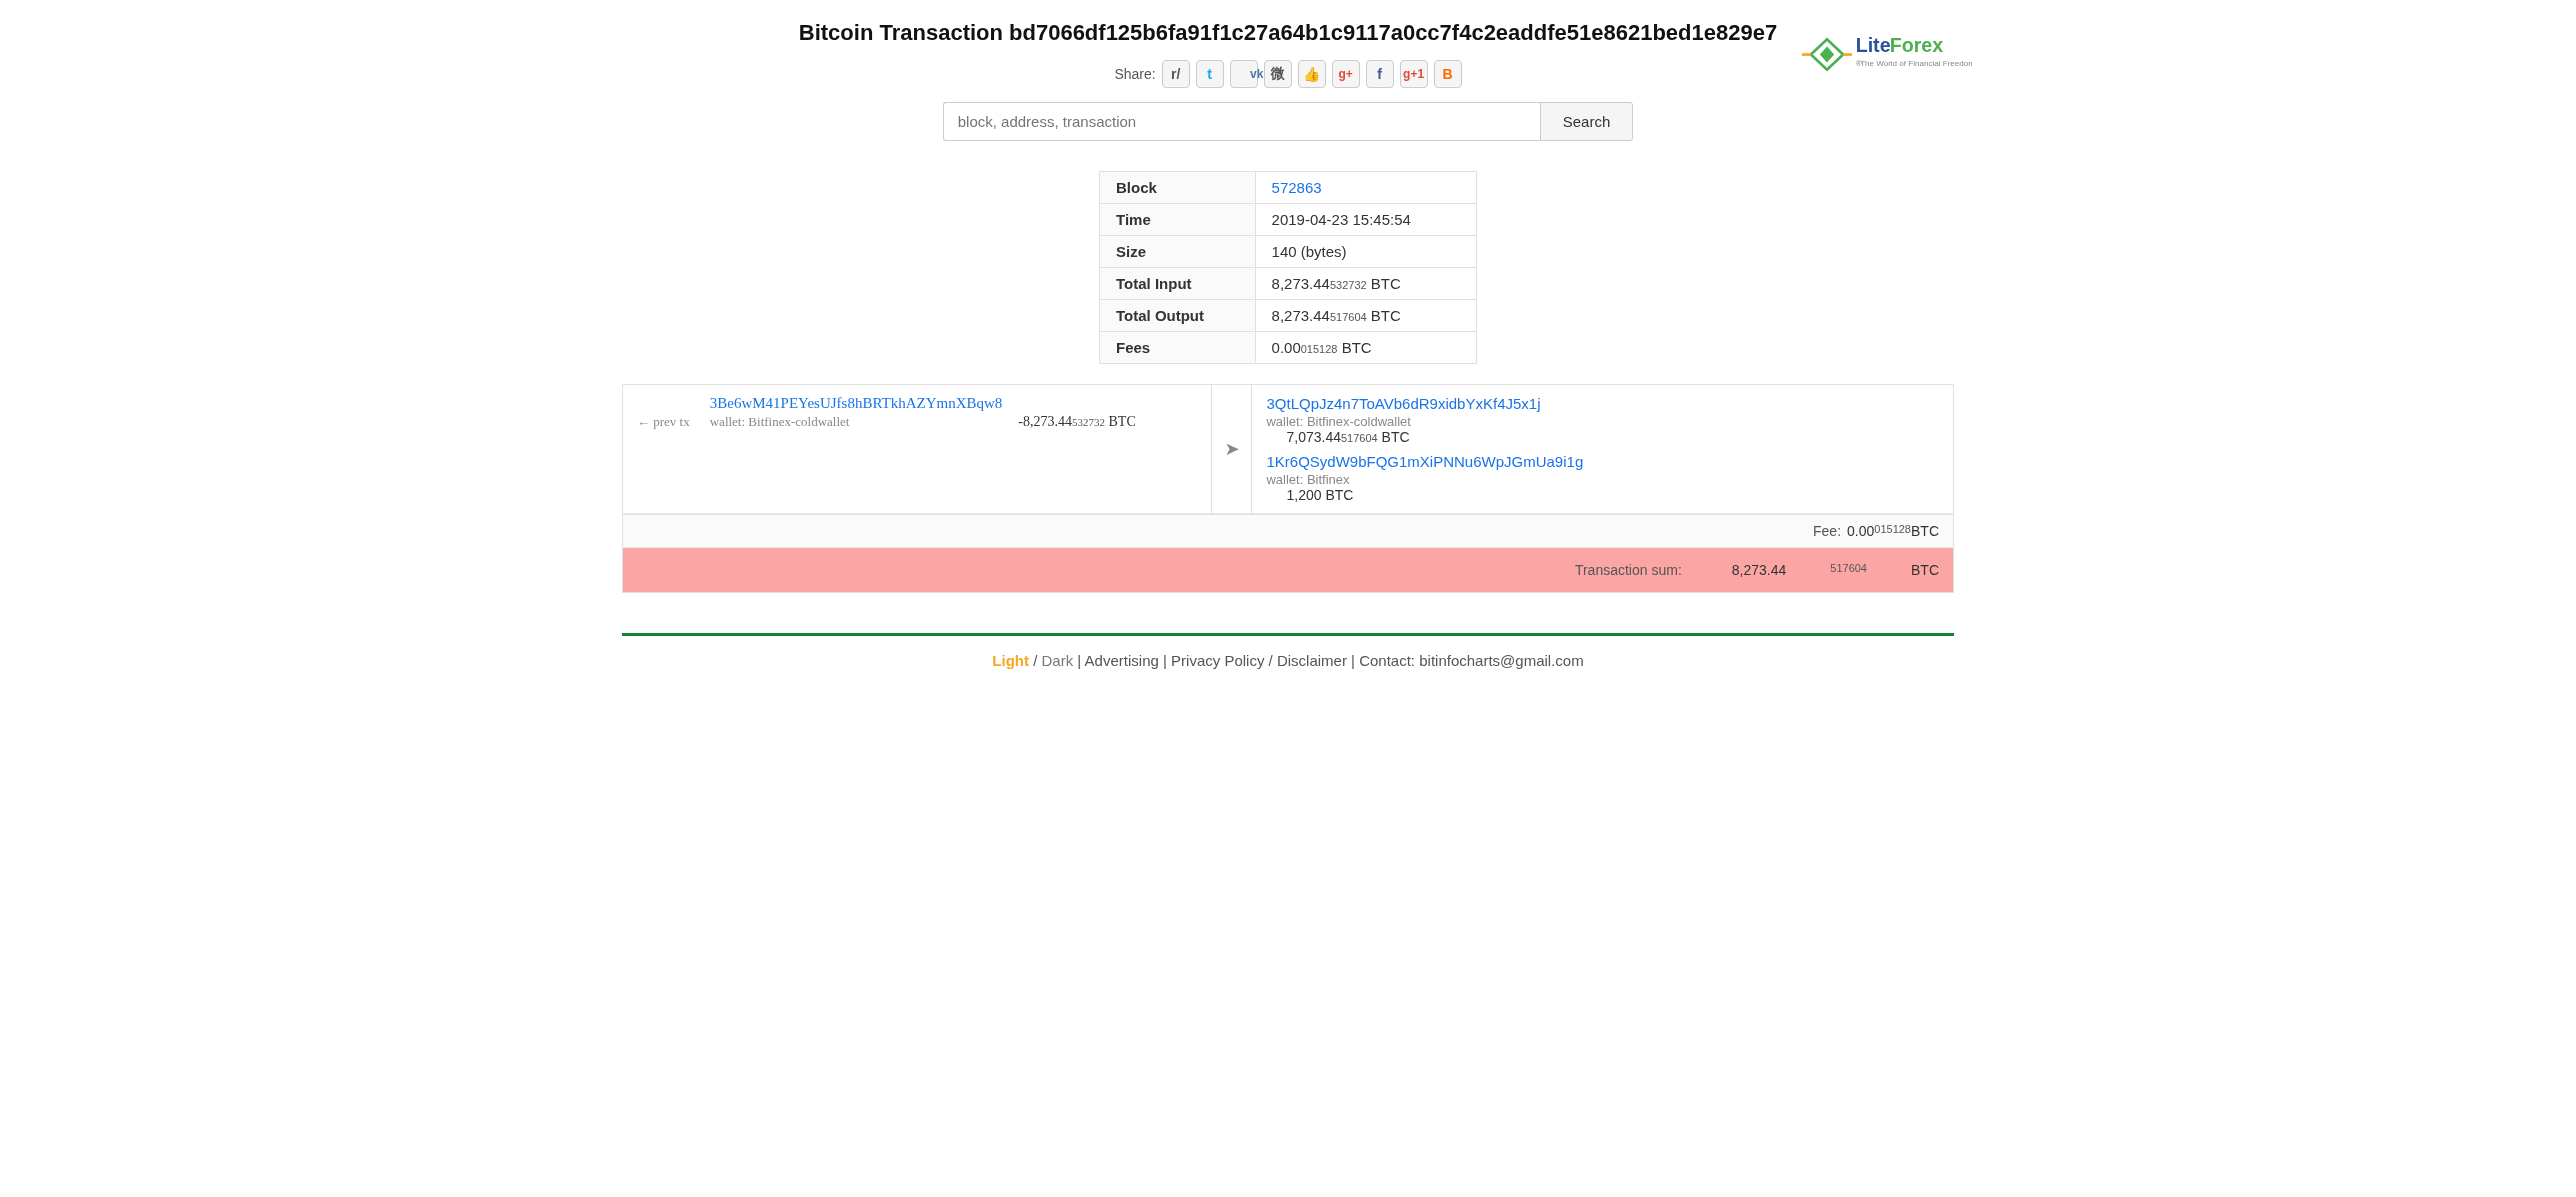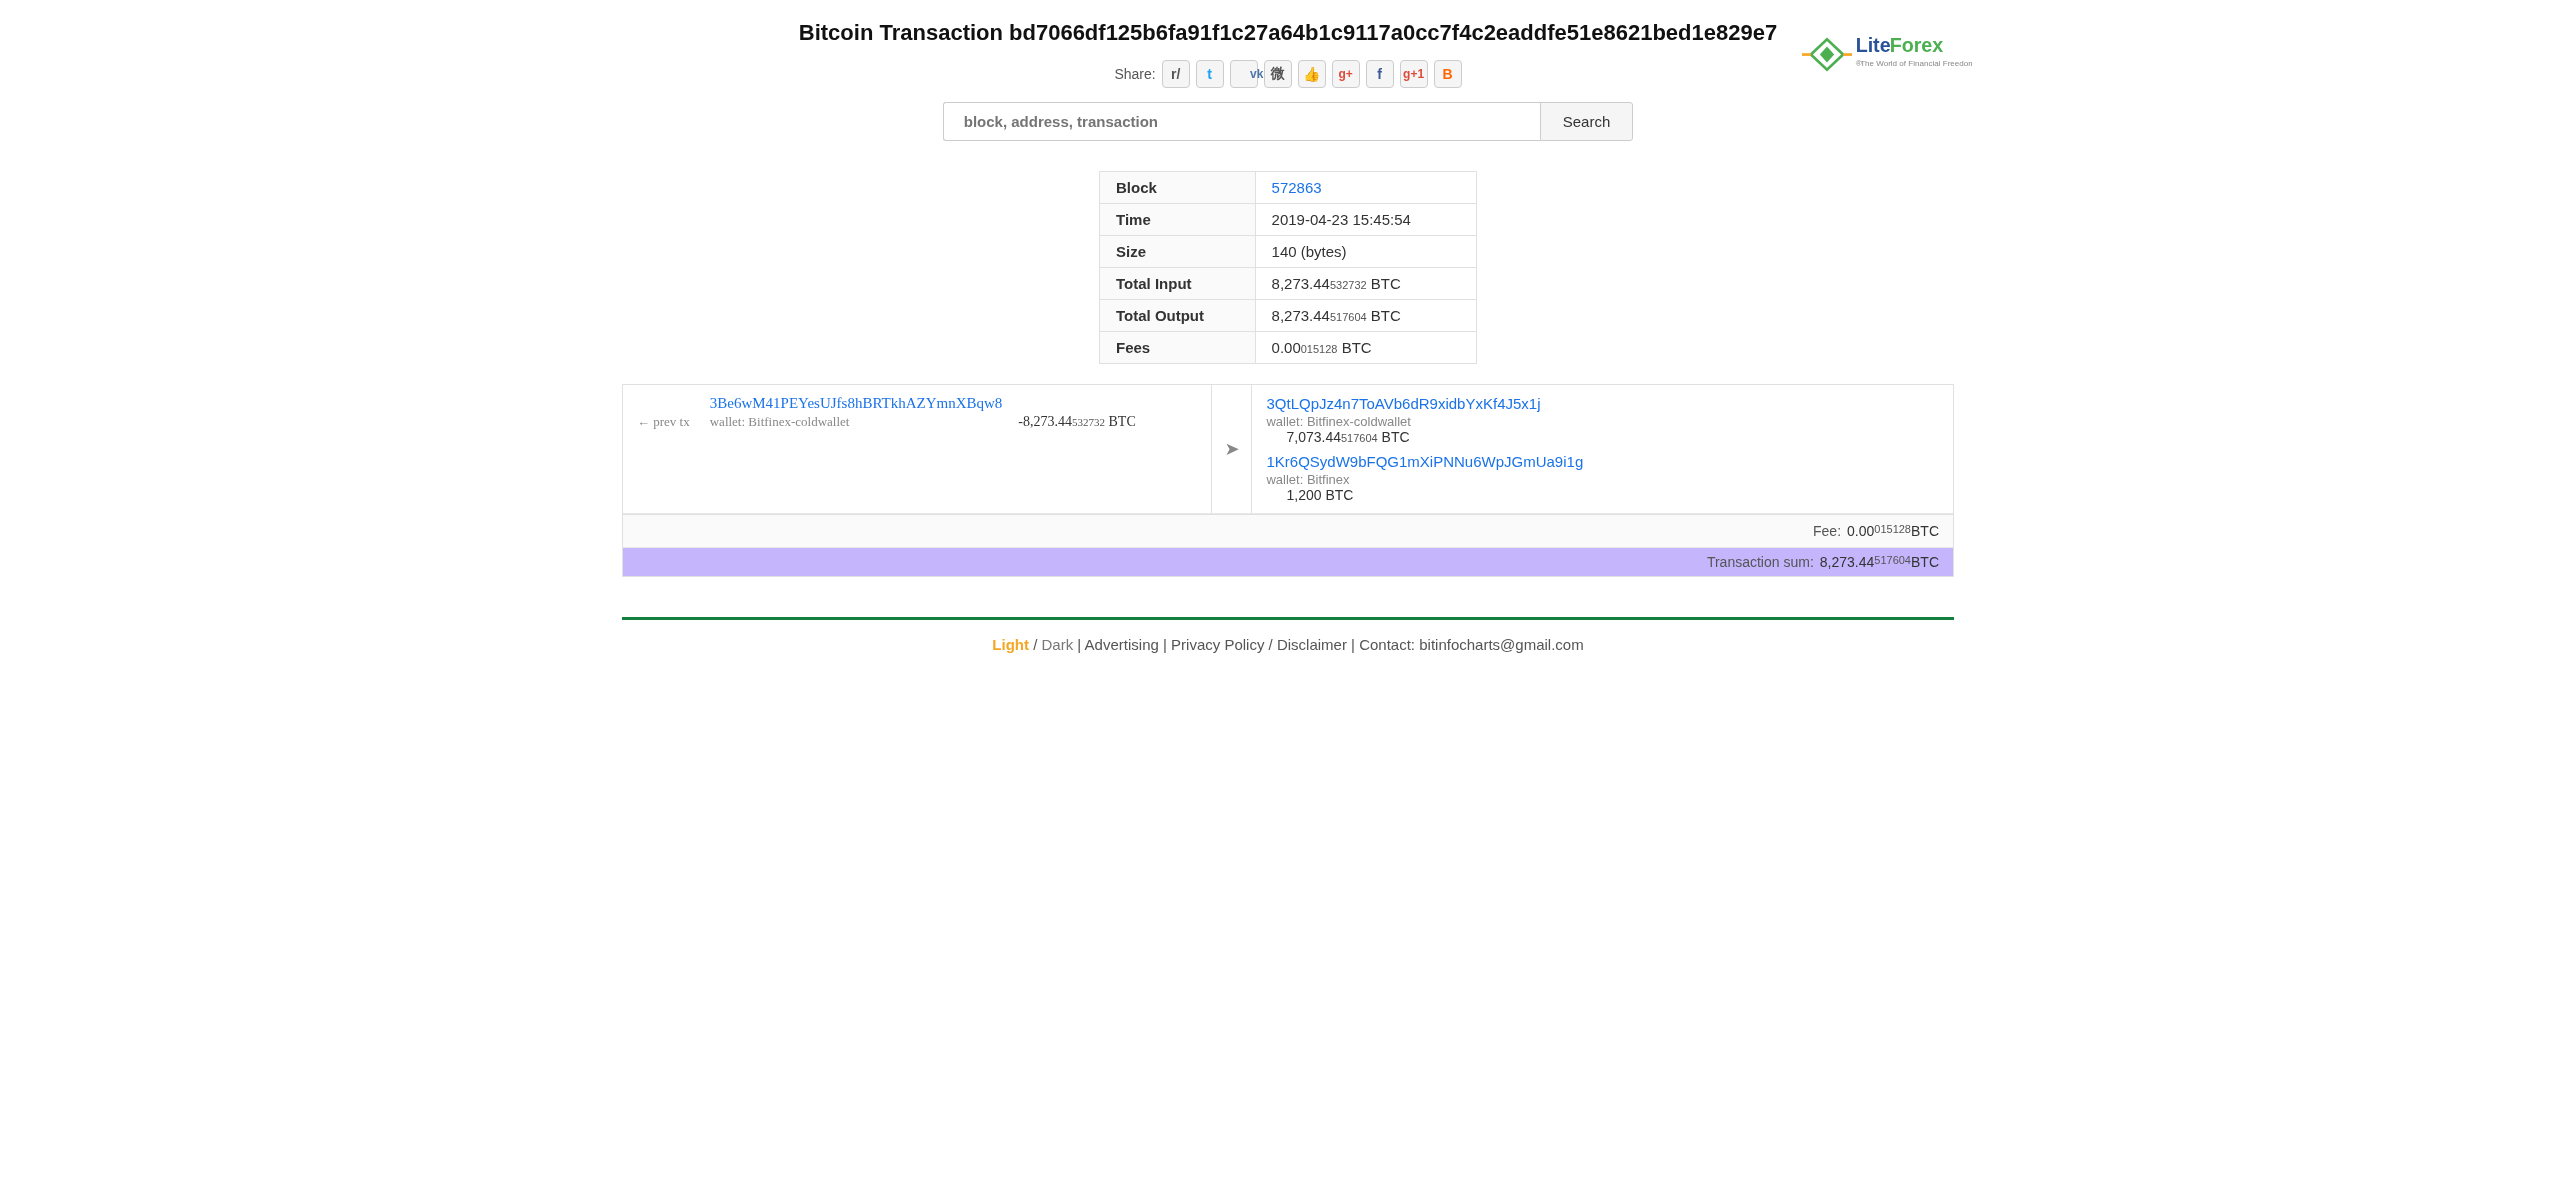--- a/index.html
+++ b/index.html
@@ -48,27 +48,26 @@
       color: #555;
     }
 
     .search-bar {
       display: flex;
       justify-content: center;
       margin-bottom: 30px;
     }
     .search-input {
       width: 597px;
-      padding: 10px 20px;
+      padding: 10px 14px;
       border: 1px solid #ccc;
       border-right: none;
       font-size: 15px;
       outline: none;
       border-radius: 3px 0 0 3px;
-      font-weight: bold;
     }
     .search-button {
       padding: 10px 22px;
       background: #f5f5f5;
       border: 1px solid #ccc;
       font-size: 15px;
       cursor: pointer;
       border-radius: 0 3px 3px 0;
       color: #333;
     }
@@ -185,24 +184,25 @@
       justify-content: flex-end;
       padding: 8px 14px;
       font-size: 14px;
       border-top: 1px solid #e0e0e0;
       background: #fafafa;
     }
     .fee-label { color: #555; margin-right: 6px; }
     .tx-sum-row {
       display: flex;
       justify-content: flex-end;
-      padding: 6px 14px;
+      padding: 14px 14px;
       font-size: 14px;
       border-top: 1px solid #e8e8e8;
-      background: #c4b5fd;
+      background: #fca5a5;
+      gap: 44px;
     }
     .tx-sum-label { color: #555; margin-right: 6px; }
 
     .footer {
       text-align: center;
       margin-top: 40px;
       padding: 16px;
       font-size: 15px;
       color: #555;
       border-top: 3px solid #15803d;

